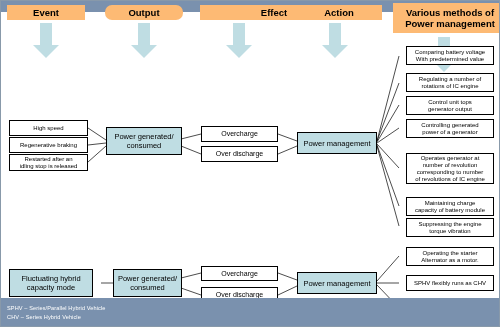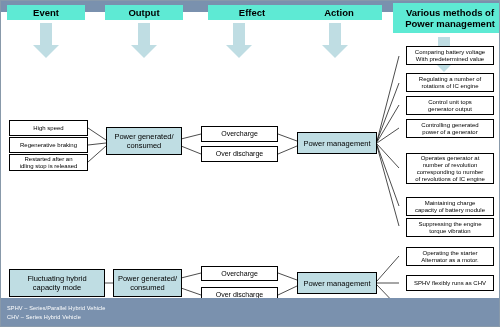--- a/index.html
+++ b/index.html
@@ -37,21 +37,21 @@
     color: #ffffff;
     font-size: 5.6px;
     line-height: 8.5px;
     padding: 6px 0 0 6px;
     box-sizing: border-box;
     letter-spacing: .1px;
   }
   
   .col-head {
     position: absolute;
-    background: #5eead4;
+    background: #fdba74;
     color: #000;
     font-size: 9.5px;
     font-weight: bold;
     text-align: center;
     line-height: 15px;
     height: 15px;
     top: 4px;
   }
   .col-head.tall {
     height: 30px;
@@ -123,22 +123,22 @@
   }
 </style>
 </head>
 <body>
 
 <div id="canvas">
 
   <div class="top-band"></div>
 
   <div class="col-head" style="left:6px; width:78px;">Event</div>
-  <div class="col-head" style="left:104px; width:78px;">Output</div>
-  <div class="col-head" style="left:207px; width:88px;">Effect</div>
+  <div class="col-head" style="left:104px; width:78px;border-radius:7px;">Output</div>
+  <div class="col-head" style="left:199px; width:78px;padding-left:35px;">Effect</div>
   <div class="col-head" style="left:295px; width:86px;">Action</div>
   <div class="col-head tall" style="left:392px; width:114px;">
     <div>Various methods of</div>
     <div>Power management</div>
   </div>
 
   <div class="down-arrow" style="left:32px; top:22px;">
     <div class="stem"></div>
       <div class="head"></div>
   </div>
@@ -241,21 +241,21 @@
   <div class="node" style="left:405px; top:196px; width:88px; height:19px; flex-direction:column;">
     <div>Maintaining charge</div>
     <div>capacity of battery module</div>
   </div>
 
   <div class="node" style="left:405px; top:217px; width:88px; height:19px; flex-direction:column;">
     <div>Suppressing the engine</div>
     <div>torque vibration</div>
   </div>
 
-  <div class="node teal" style="left:8px; top:268px; width:96px; height:28px; flex-direction:column;">
+  <div class="node teal" style="left:8px; top:268px; width:84px; height:28px; flex-direction:column;">
     <div>Fluctuating hybrid</div>
     <div>capacity mode</div>
   </div>
 
   <div class="node teal" style="left:112px; top:268px; width:69px; height:28px; flex-direction:column;">
     <div>Power generated/</div>
     <div>consumed</div>
   </div>
 
   <div class="node mid" style="left:200px; top:265px; width:77px; height:15px;">Overcharge</div>

